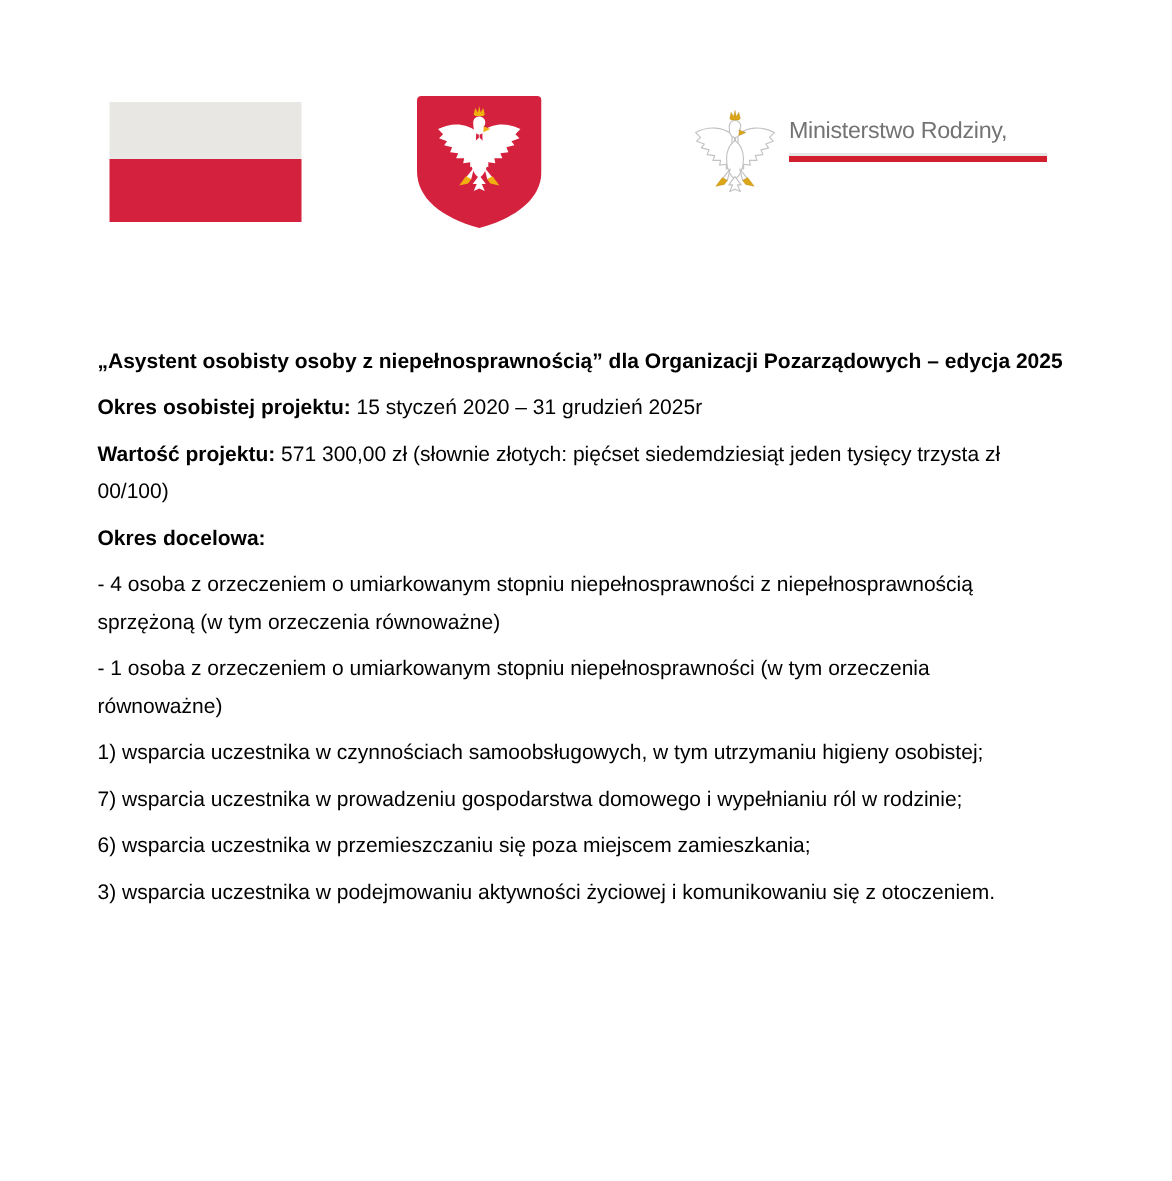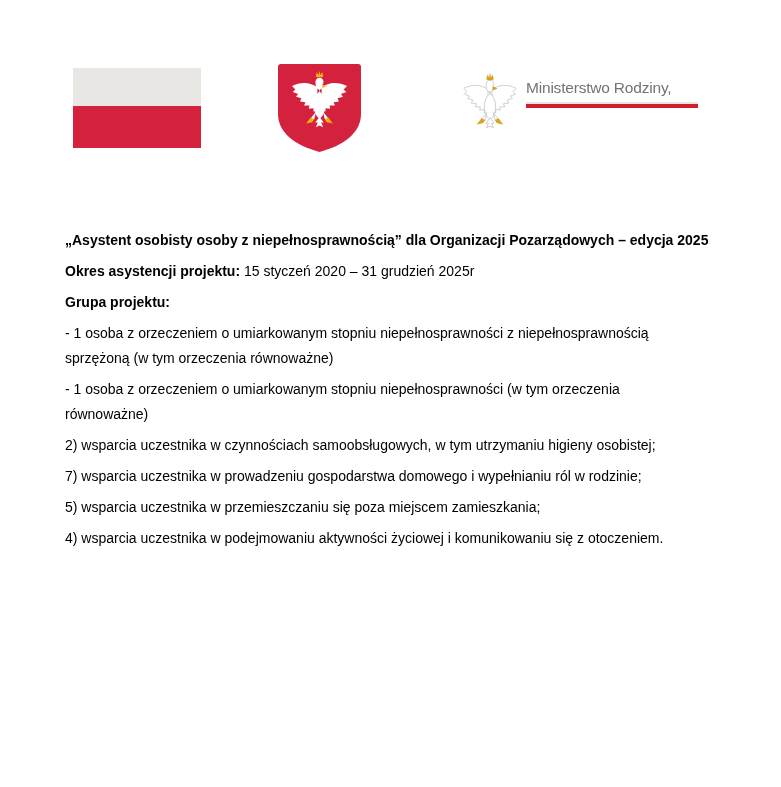--- a/index.html
+++ b/index.html
@@ -131,35 +131,37 @@
       </div>
     </div>
   </div>
 
   <main class="content">
 
     <p class="para"><strong>„Asystent osobisty osoby z niepełnosprawnością” dla Organizacji Pozarządowych – edycja 2025</strong></p>
 
 
 
-    <p class="para"><strong>Okres asystencji projektu:</strong><span> 15 styczeń 2020 – 31 grudzień 2025r</span></p>
+    <p class="para"><strong>Okres osobistej projektu:</strong><span> 15 styczeń 2020 – 31 grudzień 2025r</span></p>
+
+    <p class="para"><strong>Wartość projektu:</strong><span> 571 300,00 zł (słownie złotych: pięćset siedemdziesiąt jeden tysięcy trzysta zł
+00/100)</span></p>
+
+    <p class="para"><strong>Okres docelowa:</strong><span></span></p>
 
 
-    <p class="para"><strong>Grupa projektu:</strong><span></span></p>
-
-
-    <p class="para"><strong></strong><span>- 1 osoba z orzeczeniem o umiarkowanym stopniu niepełnosprawności z niepełnosprawnością
+    <p class="para"><strong></strong><span>- 4 osoba z orzeczeniem o umiarkowanym stopniu niepełnosprawności z niepełnosprawnością
 sprzężoną (w tym orzeczenia równoważne)</span></p>
 
     <p class="para"><strong></strong><span>- 1 osoba z orzeczeniem o umiarkowanym stopniu niepełnosprawności (w tym orzeczenia
 równoważne)</span></p>
 
 
-    <p class="para"><strong></strong><span>2) wsparcia uczestnika w czynnościach samoobsługowych, w tym utrzymaniu higieny osobistej;</span></p>
+    <p class="para"><strong></strong><span>1) wsparcia uczestnika w czynnościach samoobsługowych, w tym utrzymaniu higieny osobistej;</span></p>
 
     <p class="para"><strong></strong><span>7) wsparcia uczestnika w prowadzeniu gospodarstwa domowego i wypełnianiu ról w rodzinie;</span></p>
 
-    <p class="para"><strong></strong><span>5) wsparcia uczestnika w przemieszczaniu się poza miejscem zamieszkania;</span></p>
+    <p class="para"><strong></strong><span>6) wsparcia uczestnika w przemieszczaniu się poza miejscem zamieszkania;</span></p>
 
-    <p class="para"><strong></strong><span>4) wsparcia uczestnika w podejmowaniu aktywności życiowej i komunikowaniu się z otoczeniem.</span></p>
+    <p class="para"><strong></strong><span>3) wsparcia uczestnika w podejmowaniu aktywności życiowej i komunikowaniu się z otoczeniem.</span></p>
 
   </main>
 </div>
 
 </body></html>

